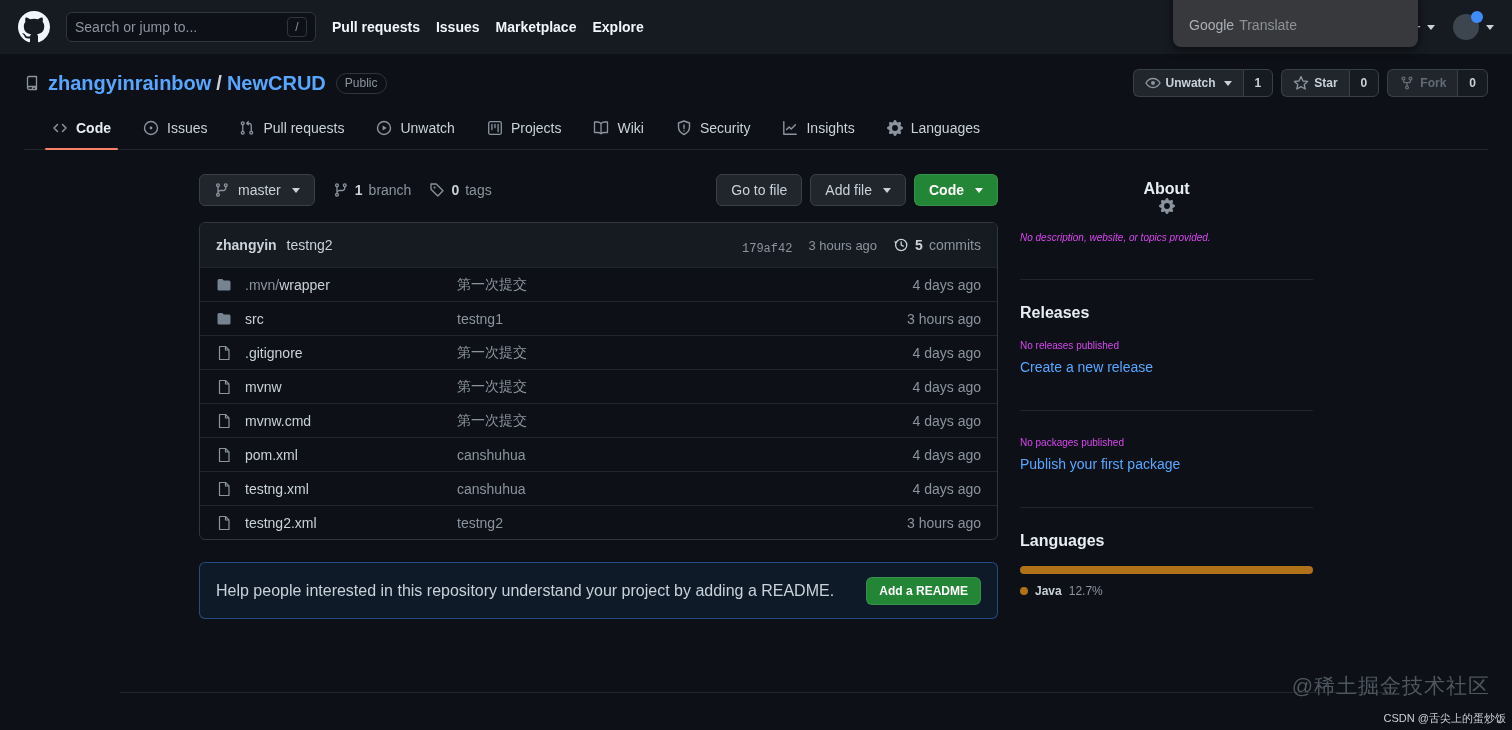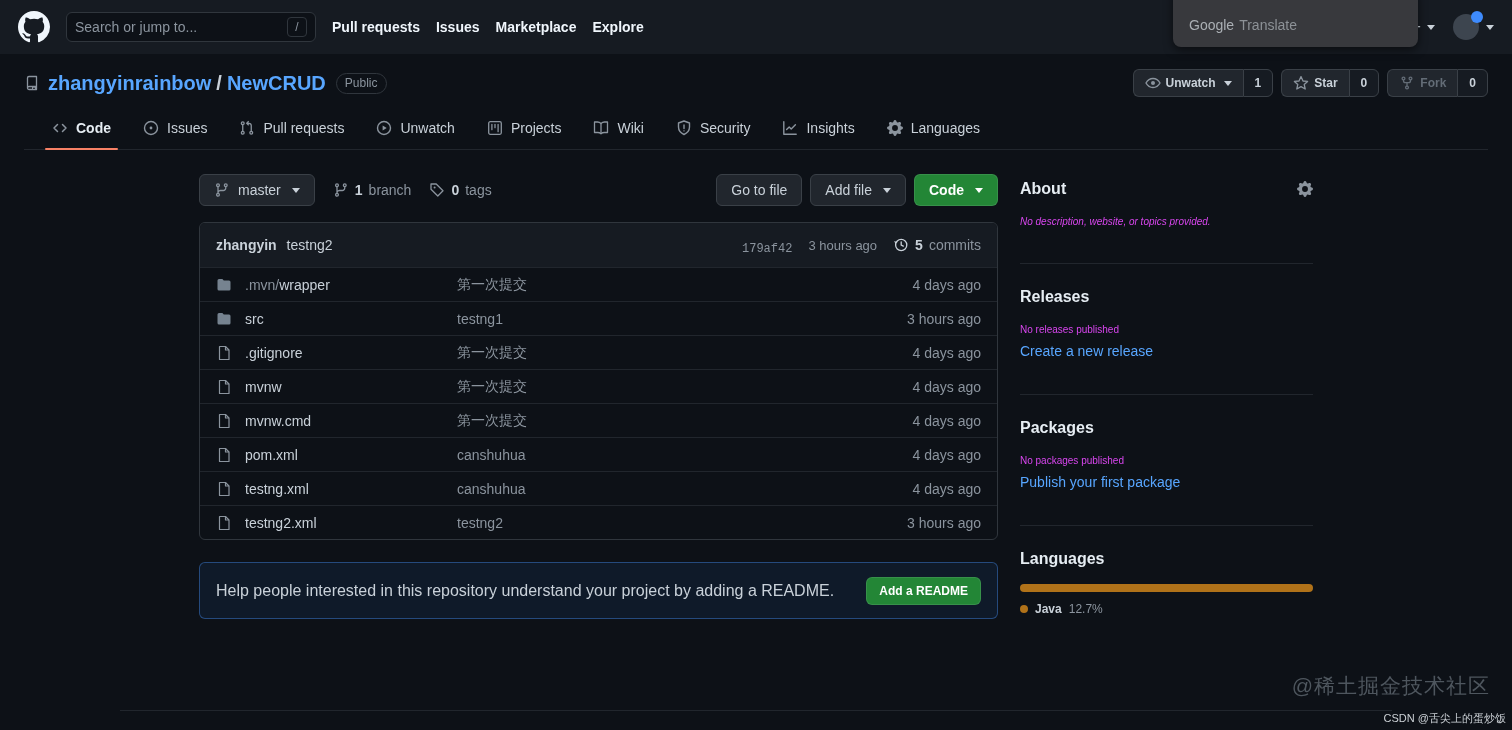--- a/index.html
+++ b/index.html
@@ -93,21 +93,21 @@
 
   .readme-banner { margin-top:22px; height:57px; border:1px solid rgba(65,132,228,.45); background:rgba(56,139,253,.08); border-radius:6px; display:flex; align-items:center; padding:0 16px; }
   .readme-text { font-size:16px; color:#c9d1d9; }
   .btn-sm { height:28px; display:inline-flex; align-items:center; padding:0 12px; border-radius:6px; font-size:12px; font-weight:700; margin-left:auto; cursor:pointer; }
 
   
   .side-section { padding:6px 0 34px; border-bottom:1px solid #21262d; }
   .side-section.follow { padding-top:24px; }
   .side-section.last { border-bottom:none; }
   .side-section h2 { font-size:16px; font-weight:700; color:#e6edf3; margin-bottom:16px; }
-  .about-head { display:flex; align-items:center; justify-content:space-between; margin-bottom:16px; }
+  .about-head { display:flex; align-items:center; justify-content:space-between; margin-bottom:16px;flex-direction:column; }
   .about-head h2 { margin-bottom:0; }
   .gear { color:#8b949e; cursor:pointer; }
   .muted { color:#d946ef; font-size:10px; line-height:1.5; }
   .em { font-style:italic; }
   .side-link { color:#58a6ff; font-size:14px; display:inline-block; margin-top:6px; }
   .lang-bar { height:8px; border-radius:5px; background:#21262d; overflow:hidden; margin-bottom:10px; display:flex; }
   .lang-fill { height:100%; }
   .lang-legend { display:flex; align-items:center; gap:7px; font-size:12px; cursor:pointer; }
   .lang-dot { width:8px; height:8px; border-radius:50%; }
   .lang-name { color:#c9d1d9; font-weight:700; }
@@ -489,21 +489,20 @@
       <p class="muted em">No description, website, or topics provided.</p>
     </div>
 
     <div class="side-section follow">
       <h2>Releases</h2>
       <p class="muted">No releases published</p>
       <a class="side-link">Create a new release</a>
     </div>
 
     <div class="side-section follow">
-      <h2>Packages</h2>
       <p class="muted">No packages published</p>
       <a class="side-link">Publish your first package</a>
     </div>
 
     <div class="side-section follow last">
       <h2>Languages</h2>
       <div class="lang-bar">
         <span class="lang-fill" style="width: 100%; background: rgb(176, 114, 25);"></span>
       </div>
       <span class="lang-legend">

